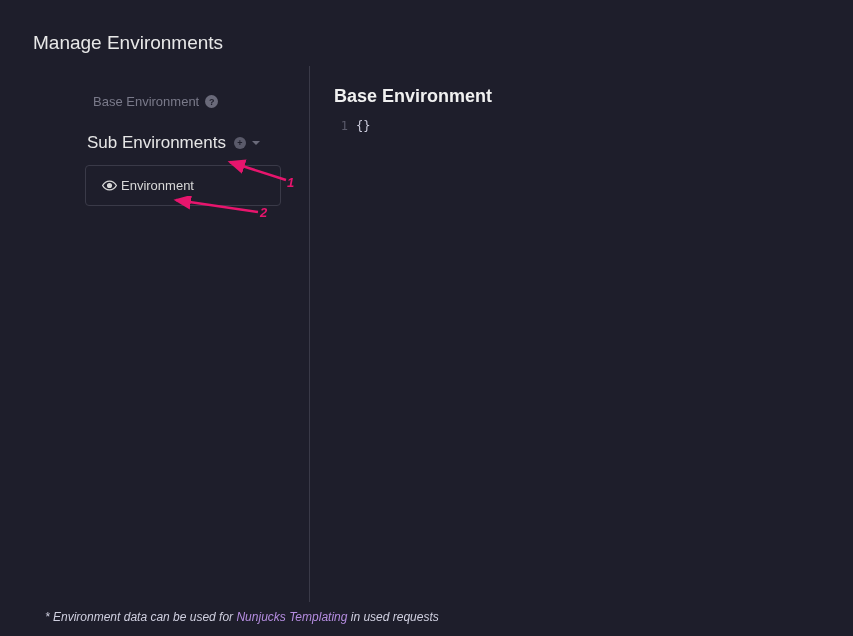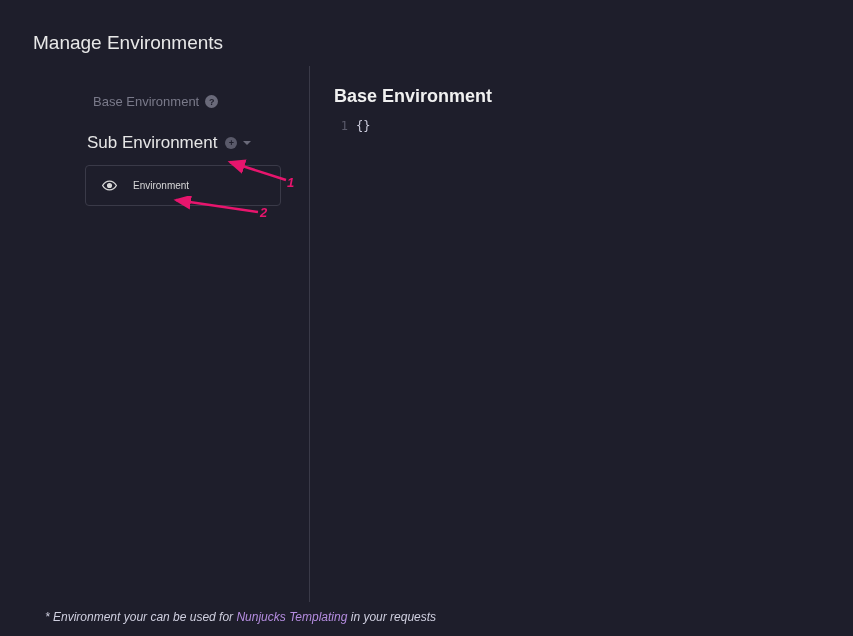--- a/index.html
+++ b/index.html
@@ -9,21 +9,21 @@
   .body { display: flex; width: 100%; height: calc(100% - 110px); margin-top: 22px; padding-left: 42px; }
   .sidebar { width: 267px; padding: 12px 18px 0 45px; }
   .divider { width: 1px; background: #3a3a48; margin-top: -10px; height: calc(100% + 10px); }
   .main { flex: 1; padding: 10px 0 0 18px; }
   .base-env-row { color: #7a7a8a; font-size: 13px; display: inline-flex; align-items: center; gap: 6px; cursor: pointer; padding: 6px 6px; }
   .help-circle { width: 13px; height: 13px; border-radius: 50%; background: #6a6a7a; color: #1e1e2b; font-size: 9px; font-weight: bold; display: inline-flex; align-items: center; justify-content: center; }
   .sub-env-header { margin-top: 18px; color: #e6e6e6; font-size: 17px; font-weight: 400; display: flex; align-items: center; gap: 8px; }
   .add-icon { width: 12px; height: 12px; border-radius: 50%; background: #5a5a6a; color: #1e1e2b; font-size: 9px; font-weight: bold; display: inline-flex; align-items: center; justify-content: center; cursor: pointer; }
   .caret { width: 0; height: 0; border-left: 4px solid transparent; border-right: 4px solid transparent; border-top: 4px solid #6a6a7a; cursor: pointer; margin-left: -2px; }
   .env-list { margin-top: 12px; border: 1px solid #3a3a48; border-radius: 4px; padding: 4px 0; width: 196px; margin-left: -2px; }
-  .env-item { display: flex; align-items: center; gap: 16px; padding: 8px 16px; color: #d8d8d8; font-size: 10px; cursor: pointer; }
+  .env-item { display: flex; align-items: center; gap: 4px; padding: 8px 16px; color: #d8d8d8; font-size: 13px; cursor: pointer; }
   .eye-icon { width: 15px; height: 15px; display: inline-flex; align-items: center; justify-content: center; }
   .main-title { font-size: 18px; font-weight: 600; color: #f0f0f0; padding-left: 6px; }
   .editor { margin-top: 12px; font-family: 'Consolas', monospace; font-size: 12px; display: flex; }
   .gutter { width: 28px; text-align: right; color: #5a5a6a; padding-right: 8px; }
   .code { color: #cfcfdf; }
   .footer { position: absolute; bottom: 12px; left: 45px; font-size: 12px; font-style: italic; color: #cfcfdf; }
   .footer a { color: #b58de0; text-decoration: none; }
   
   .ann-num { position: absolute; color: #e7156d; font-size: 13px; font-weight: 600; font-style: italic; }
   .ann1-num { left: 287px; top: 175px; }
@@ -37,21 +37,21 @@
   <div class="title">Manage Environments</div>
 
   <div class="body">
     <div class="sidebar">
       <div class="base-env-row">
         <span>Base Environment</span>
         <span class="help-circle">?</span>
       </div>
 
       <div class="sub-env-header">
-        <span>Sub Environment</span>
+        <span>Sub Environments</span>
         <span class="add-icon">+</span>
         <span class="caret"></span>
       </div>
 
       <div class="env-list">
         <div class="env-item">
           <span class="eye-icon">
             <svg width="15" height="15" viewBox="0 0 24 24" fill="none" stroke="#d8d8d8" stroke-width="2.2">
               <path d="M1 12s4-7 11-7 11 7 11 7-4 7-11 7S1 12 1 12z"></path>
               <circle cx="12" cy="12" r="3" fill="#d8d8d8"></circle>
@@ -67,21 +67,21 @@
     <div class="main">
       <div class="main-title">Base Environment</div>
       <div class="editor">
         <div class="gutter">1</div>
         <div class="code">{}</div>
       </div>
     </div>
   </div>
 
   <div class="footer">
-    <span>* Environment your can be used for </span><a href="#">Nunjucks Templating</a><span> in your requests</span>
+    <span>* Environment data can be used for </span><a href="#">Nunjucks Templating</a><span> in used requests</span>
   </div>
 
   <svg class="arrow" style="left:222px; top:156px;" width="70" height="30">
     <defs>
         <marker id="ah1" markerWidth="8" markerHeight="8" refX="6" refY="3" orient="auto">
           <path d="M0,0 L7,3 L0,6 Z" fill="#e7156d"></path>
         </marker>
       </defs>
     <line x1="64" y1="24" x2="8" y2="6" stroke="#e7156d" stroke-width="2.5" marker-end="url(#ah1)"></line>
   </svg>

